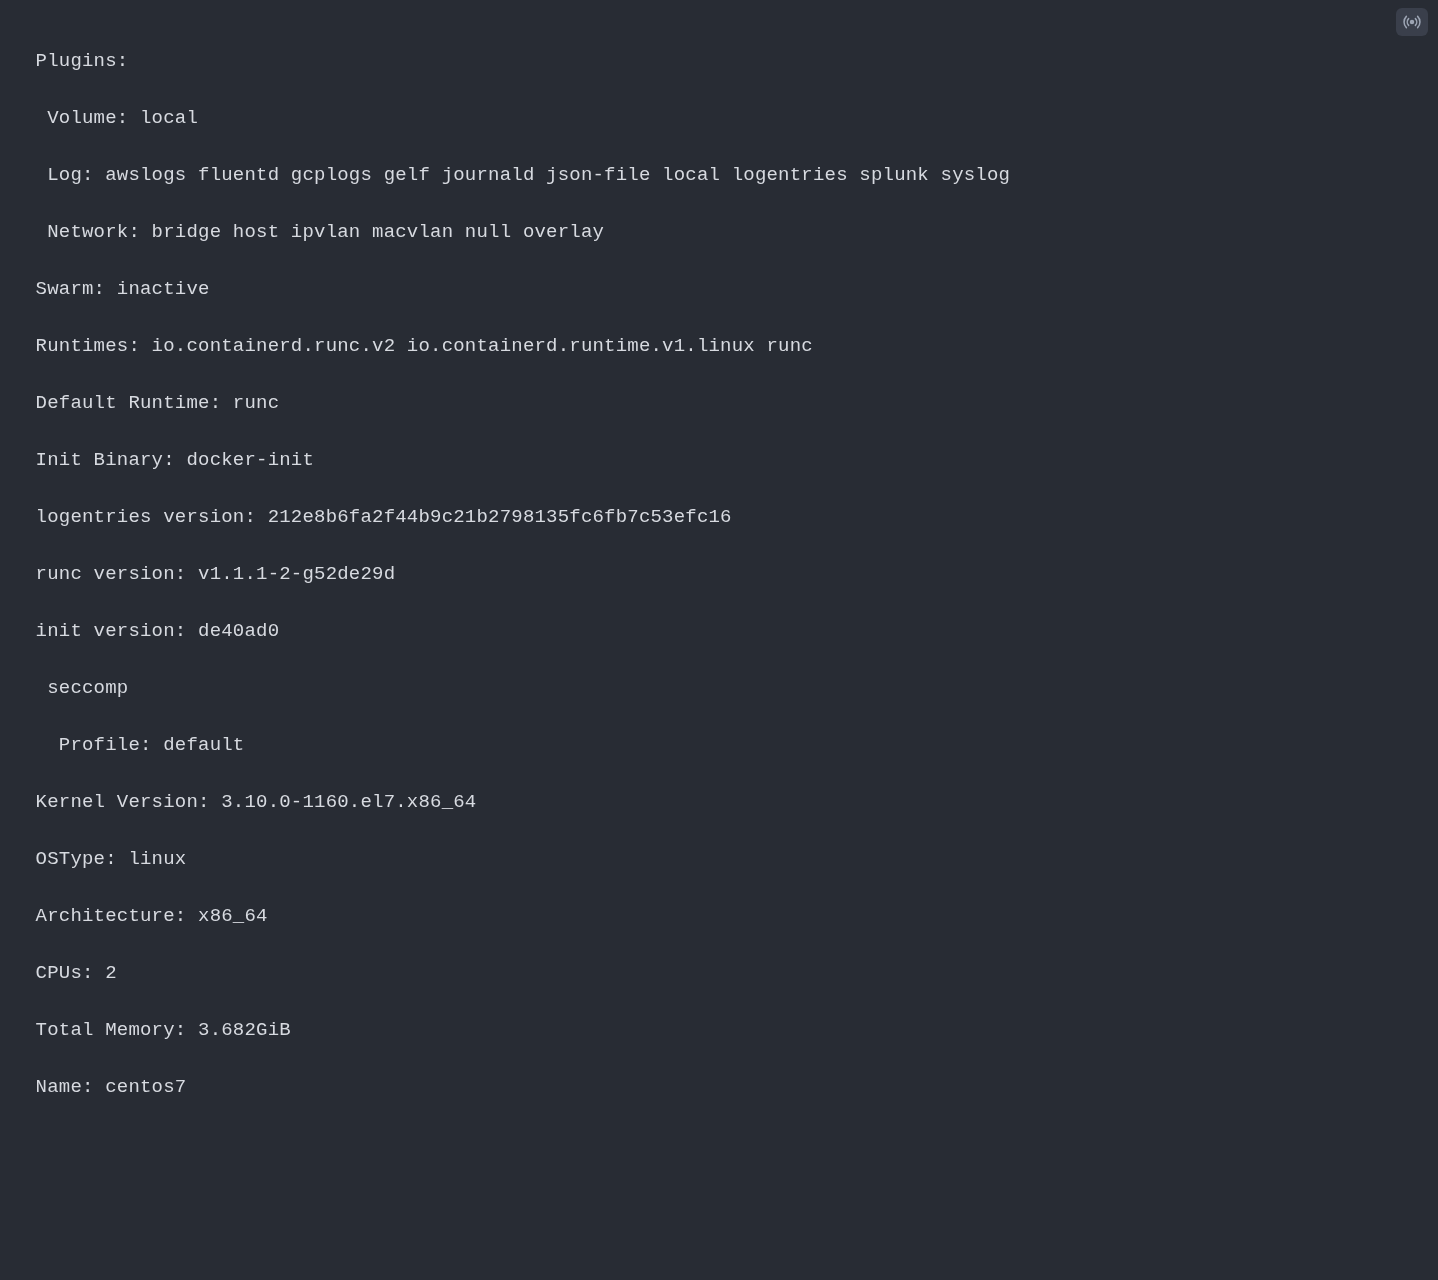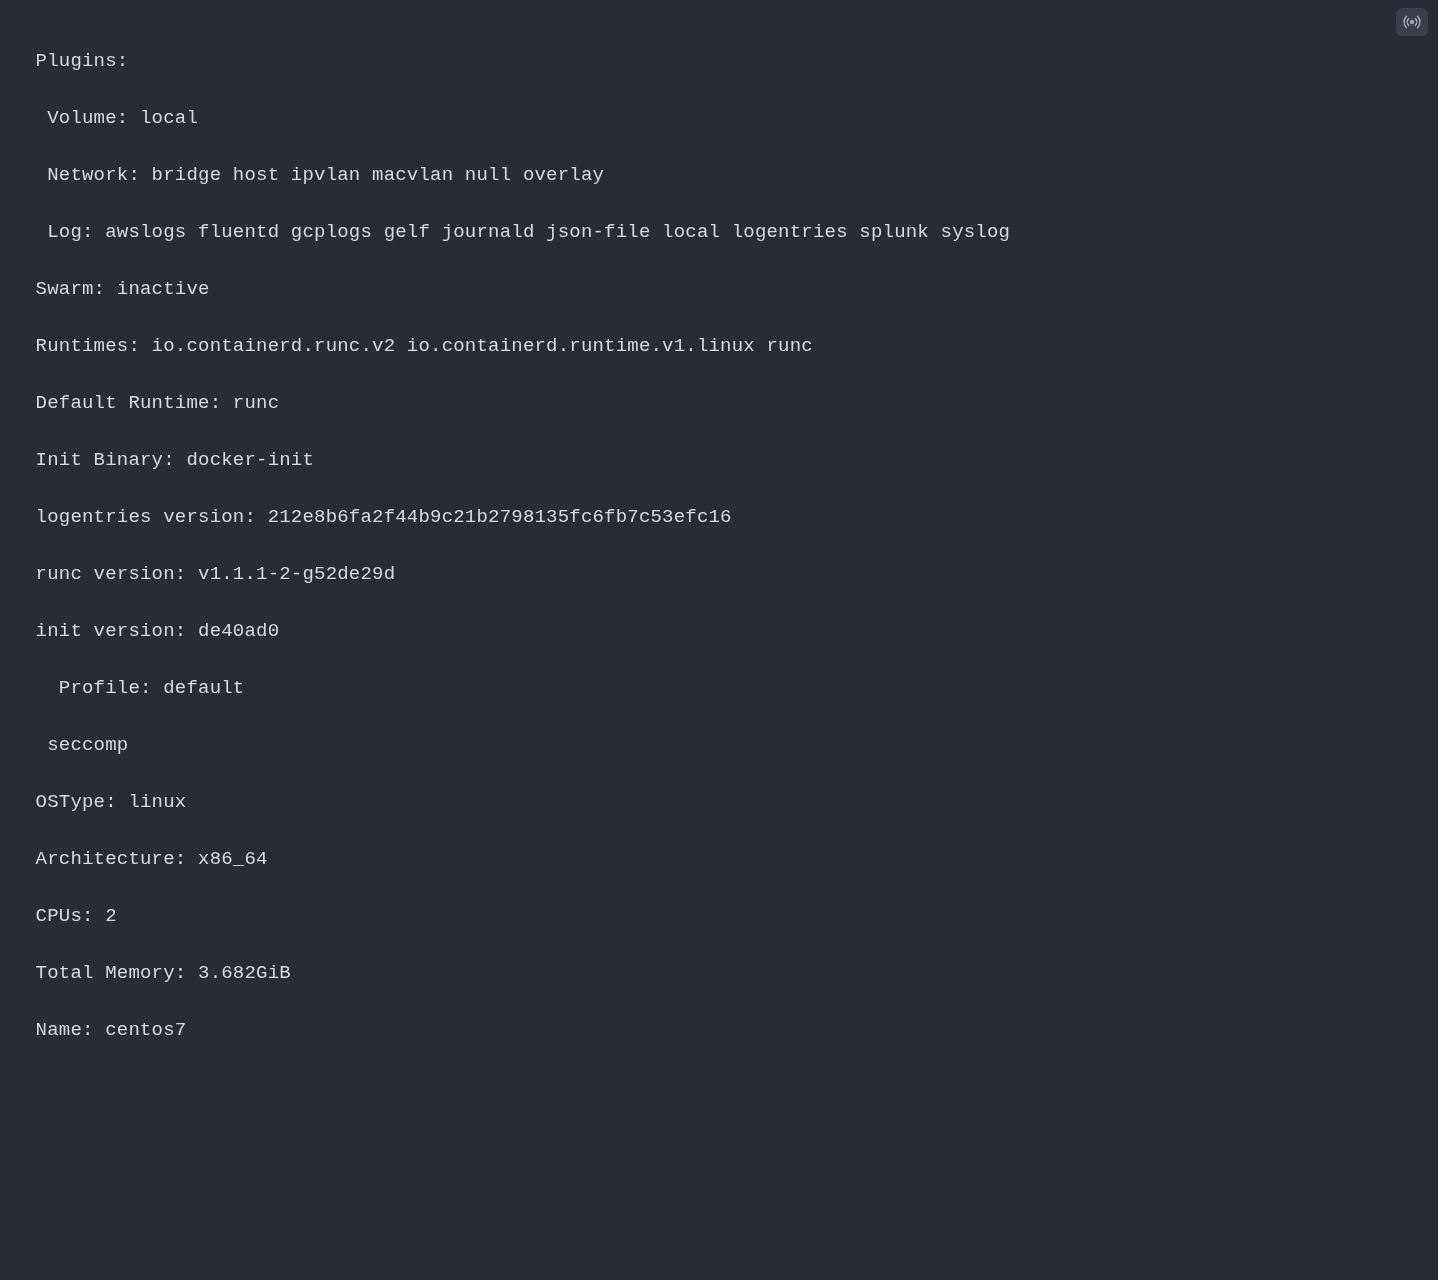--- a/index.html
+++ b/index.html
@@ -50,31 +50,32 @@
     <path d="M7.5 7.5a6.5 6.5 0 0 0 0 9" stroke-linecap="round"></path>
     <path d="M16.5 7.5a6.5 6.5 0 0 1 0 9" stroke-linecap="round"></path>
     <path d="M4.5 4.5a10.6 10.6 0 0 0 0 15" stroke-linecap="round"></path>
     <path d="M19.5 4.5a10.6 10.6 0 0 1 0 15" stroke-linecap="round"></path>
   </svg>
 </div>
 
 <div class="terminal">
 <div> Plugins:</div>
 <div>  Volume: local</div>
+<div>  Log: awslogs fluentd gcplogs gelf journald json-file local logentries splunk syslog</div>
 <div>  Network: bridge host ipvlan macvlan null overlay</div>
-<div>  Log: awslogs fluentd gcplogs gelf journald json-file local logentries splunk syslog</div>
 <div> Swarm: inactive</div>
 <div> Runtimes: io.containerd.runc.v2 io.containerd.runtime.v1.linux runc</div>
 <div> Default Runtime: runc</div>
 <div> Init Binary: docker-init</div>
 <div> logentries version: 212e8b6fa2f44b9c21b2798135fc6fb7c53efc16</div>
 <div> runc version: v1.1.1-2-g52de29d</div>
 <div> init version: de40ad0</div>
+<div>  seccomp</div>
 <div>   Profile: default</div>
-<div>  seccomp</div>
+<div> Kernel Version: 3.10.0-1160.el7.x86_64</div>
 <div> OSType: linux</div>
 <div> Architecture: x86_64</div>
 <div> CPUs: 2</div>
 <div> Total Memory: 3.682GiB</div>
 <div> Name: centos7</div>
 
 
 
 
 

